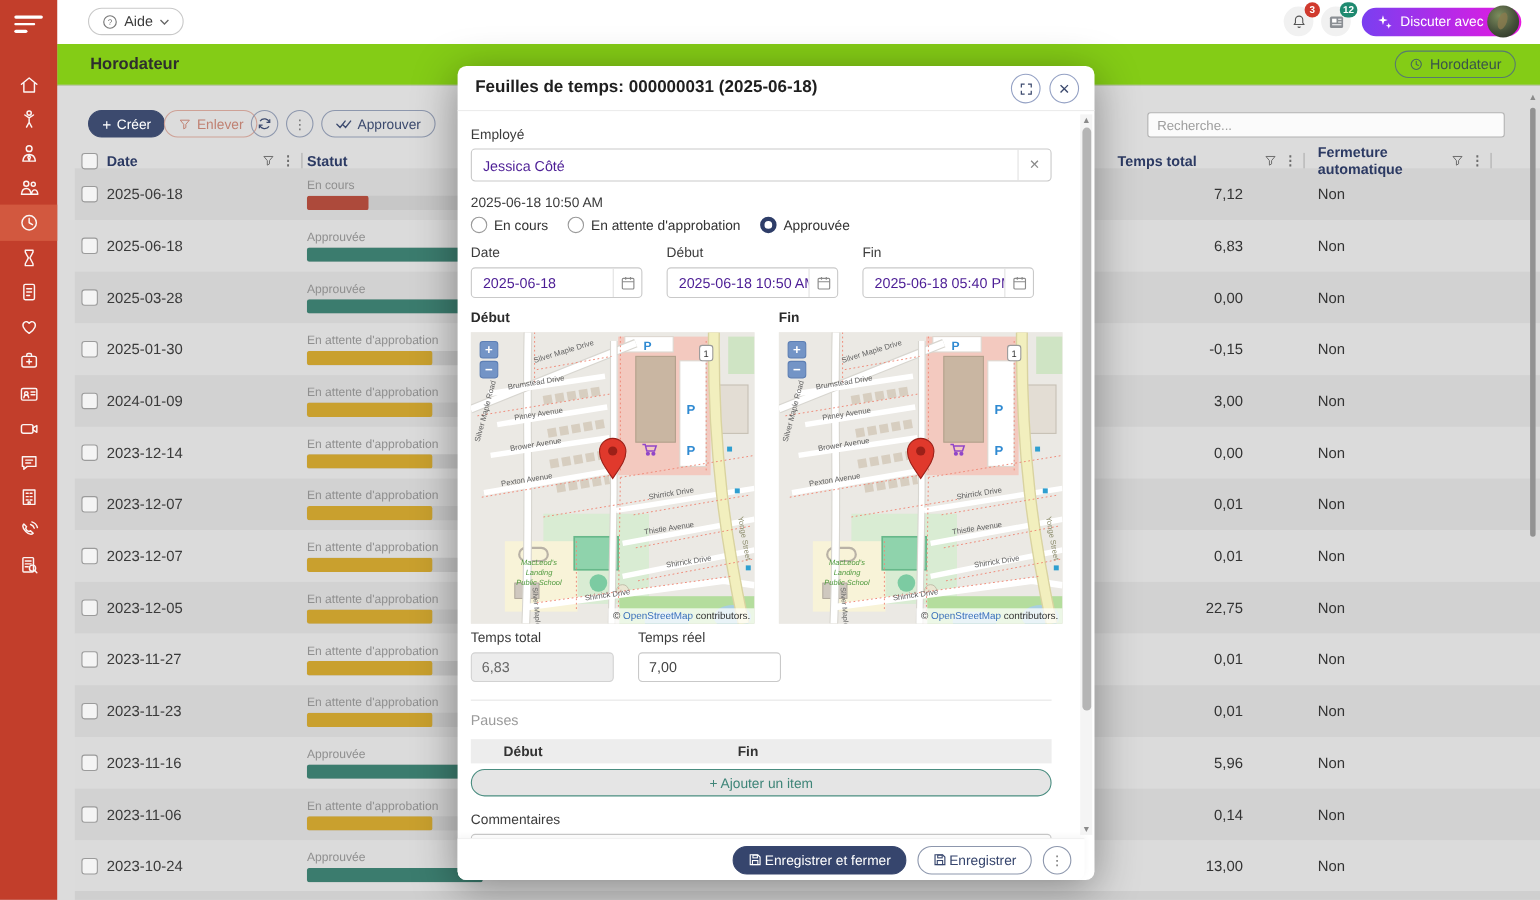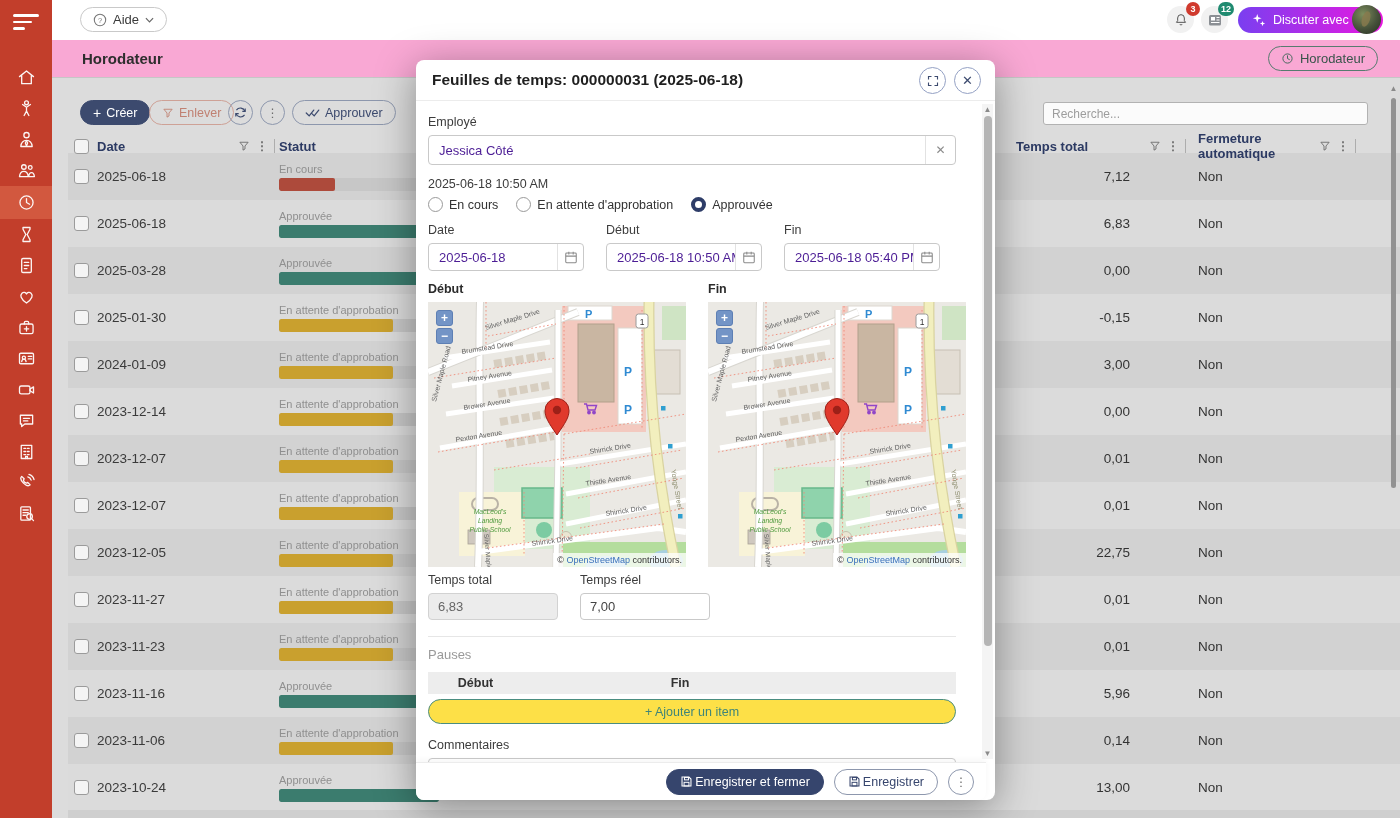--- a/index.html
+++ b/index.html
@@ -15,21 +15,21 @@
   
   #topbar{position:absolute;left:52px;top:0;width:1348px;height:40px;background:#ffffff;z-index:4}
   .pill{display:inline-flex;align-items:center;gap:6px;border-radius:14px;border:1px solid #c9c9c9;background:#fff;padding:0 12px;height:25px;font-size:13px;color:#3a3a3a;cursor:pointer}
   #help-btn{position:absolute;left:28px;top:7px}
   .icon-circle{position:absolute;width:27px;height:27px;border-radius:50%;background:#f1f1f1;display:flex;align-items:center;justify-content:center;cursor:pointer}
   .badge{position:absolute;top:-4px;right:-6px;min-width:14px;height:14px;border-radius:8px;color:#fff;font-size:9px;font-weight:bold;display:flex;align-items:center;justify-content:center;padding:0 3px}
   #ai-btn{position:absolute;left:1186px;top:7px;height:26px;border:none;border-radius:13px;color:#fff;font-size:12.5px;padding:0 14px;display:flex;align-items:center;gap:7px;cursor:pointer}
   #avatar{position:absolute;left:1300px;top:5px;width:29px;height:29px;border-radius:50%;background:radial-gradient(circle at 38% 32%,#7d8d5d,#46513a 55%,#2c3526 90%);cursor:pointer;overflow:hidden}
   #avatar i{position:absolute;left:10px;top:6px;width:8px;height:16px;background:#8a7a4d;border-radius:50%;transform:rotate(18deg);opacity:.8}
   
-  #titleband{position:absolute;left:52px;top:40px;width:1348px;height:38px;background:#f9a8d4;border-bottom:1px solid #c6c6c6}
+  #titleband{position:absolute;left:52px;top:40px;width:1348px;height:38px;background:#84cc16;border-bottom:1px solid #c6c6c6}
   #page-title{position:absolute;left:30px;top:10px;font-size:15px;font-weight:bold;color:#2e2e2e}
   #module-pill{position:absolute;right:22px;top:6px;border-color:#577b6f;color:#39544b;background:transparent;font-size:13px}
   
   #toolbar{position:absolute;left:52px;top:78px;width:1348px;height:53px}
   .tb-btn{position:absolute;top:22px;height:25px;display:inline-flex;align-items:center;gap:5px;border-radius:13px;font-size:12.5px;cursor:pointer;padding:0 12px}
   #btn-create{left:28px;background:#3c4a6e;color:#fff;border:1px solid #3c4a6e}
   #btn-remove{left:97px;background:transparent;color:#c08172;border:1px solid #ceA196}
   #btn-refresh,#btn-dots{width:25px;padding:0;justify-content:center;background:transparent;border:1px solid #8d97ad;color:#3c4a6e}
   #btn-refresh{left:176px}#btn-dots{left:208px}
   #btn-approve{left:240px;background:transparent;border:1px solid #8d97ad;color:#3c4a6e}
@@ -94,21 +94,21 @@
   .attrib{position:absolute;right:0;bottom:0;background:rgba(255,255,255,.75);font-size:9px;color:#333;padding:2px 4px}
   .attrib .lnk{color:#3a70ba;cursor:pointer}
   #times-row{display:flex;gap:22px;margin-top:4px}
   .timefield{width:130px}
   .tf-input{width:100%;height:27px;border:1px solid #c9c9c9;border-radius:4px;font-size:13px;color:#444;padding:0 9px;display:flex;align-items:center}
   .tf-input.disabled{background:#ececec;border-color:#d2d2d2;color:#666}
   .hr{height:1px;background:#e6e6e6;margin:16px 0 10px}
   #pauses-label{font-size:13px;color:#9a9a9a;margin-bottom:10px}
   #pauses-head{display:grid;grid-template-columns:95px 314px 1fr;height:22px;background:#ededed;align-items:center;font-size:12.5px;font-weight:bold;color:#333}
   #pauses-head span{text-align:center}
-  #add-item{margin-top:5px;height:25px;border:1px solid #4a8d80;border-radius:13px;background:#fde047;color:#3f8578;font-size:12.5px;display:flex;align-items:center;justify-content:center;width:100%;cursor:pointer}
+  #add-item{margin-top:5px;height:25px;border:1px solid #4a8d80;border-radius:13px;background:#e5e5e5;color:#3f8578;font-size:12.5px;display:flex;align-items:center;justify-content:center;width:100%;cursor:pointer}
   #comments-box{height:42px;border:1px solid #c9c9c9;border-radius:4px;padding:7px 10px;font-size:13px;color:#9a9a9a}
   #modal-footer{position:absolute;left:0;bottom:0;width:570px;height:38px;background:#fff;border-top:1px solid #ececec;border-radius:0 0 8px 8px;display:flex;align-items:center;justify-content:flex-end;gap:10px;padding:0 12px;box-shadow:0 -2px 6px rgba(0,0,0,.04)}
   .ft-btn{height:26px;border-radius:13px;font-size:12.5px;display:inline-flex;align-items:center;gap:2px;padding:0 13px;cursor:pointer}
   #btn-save-close{background:#36456d;border:1px solid #36456d;color:#fff}
   #btn-save{background:#fff;border:1px solid #8d97ad;color:#36456d}
   #btn-foot-dots{width:26px;height:26px;border-radius:50%;border:1px solid #8d97ad;background:#fff;color:#36456d;display:flex;align-items:center;justify-content:center;cursor:pointer}
   
   #modal-scroll{position:absolute;right:2px;top:44px;width:11px;height:655px;background:#f4f4f4}
   #modal-scroll .arr{color:#8a8a8a;font-size:8px;text-align:center;line-height:11px}
   #modal-scroll .thumb{position:absolute;left:1.5px;top:12px;width:8px;height:530px;background:#b5b5b5;border-radius:4px;cursor:pointer}

